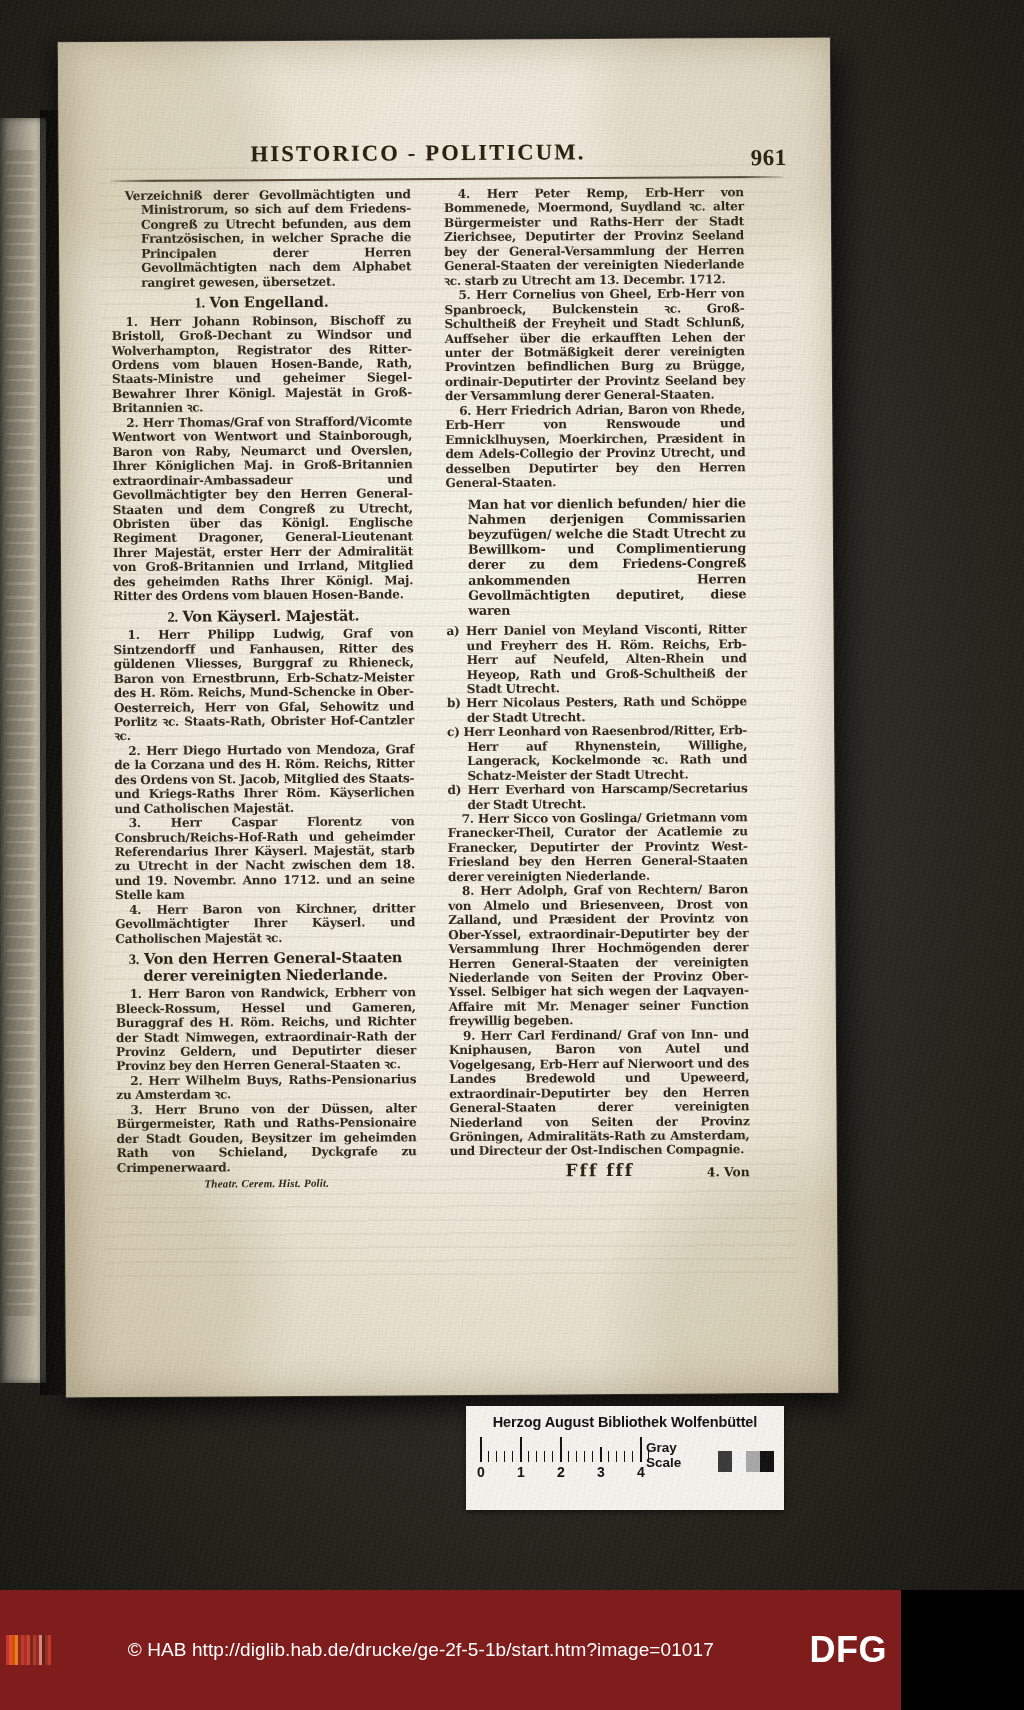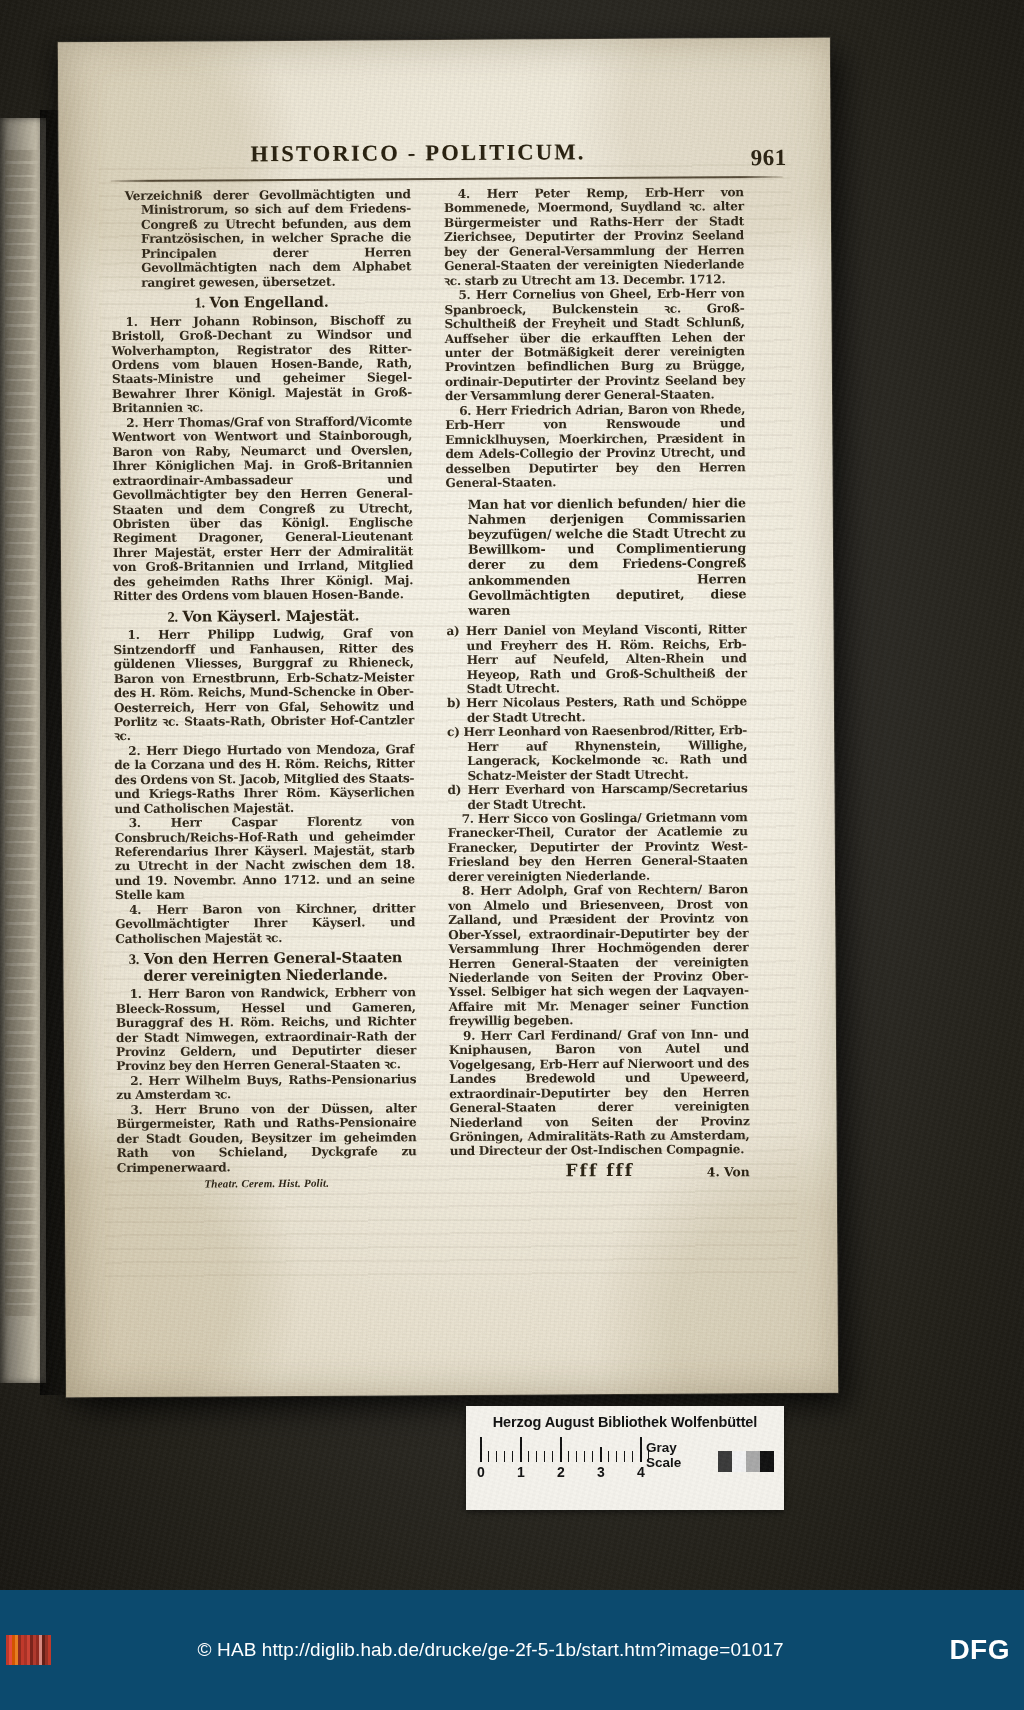--- a/index.html
+++ b/index.html
@@ -263,43 +263,43 @@
     position: absolute; transform: translateX(-50%);
     font-size: 14px; font-weight: 700; color: #111;
   }
   #gray-label { font-size: 13.5px; font-weight: 600; padding-bottom: 20px; }
   #gray-swatches { display: flex; padding-bottom: 18px; }
   #gray-swatches i { display: block; width: 14px; height: 21px; }
 
   
   #footer {
     position: absolute; left: 0; top: 1590px;
-    width: 1024px; height: 120px;
-    background: #0c4a6e;
+    width: 901px; height: 120px;
+    background: #7f1d1d;
     display: flex; align-items: center;
   }
   #color-bars {
     display: flex; margin-left: 6px; width: 46px; height: 30px;
   }
   #color-bars i { display: block; width: 3px; height: 30px; }
   #credit {
     flex: 1;
     text-align: center;
     color: #fff;
     font-family: "Liberation Sans", sans-serif;
     font-size: 19px;
     letter-spacing: .1px;
     margin-left: -20px;
   }
   #dfg {
     margin-right: 14px;
     color: #fff;
     font-family: "Liberation Sans", sans-serif;
     font-weight: 700;
-    font-size: 28px;
+    font-size: 36px;
     letter-spacing: .5px;
   }
 </style>
 </head>
 <body>
 
 <div id="scan-stage">
 
   <div id="gutter-page"></div>
   <div id="gutter-text">

